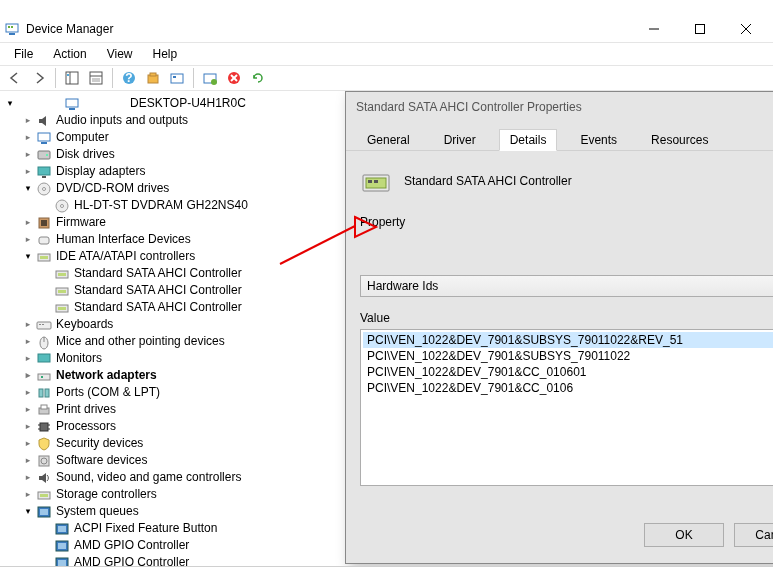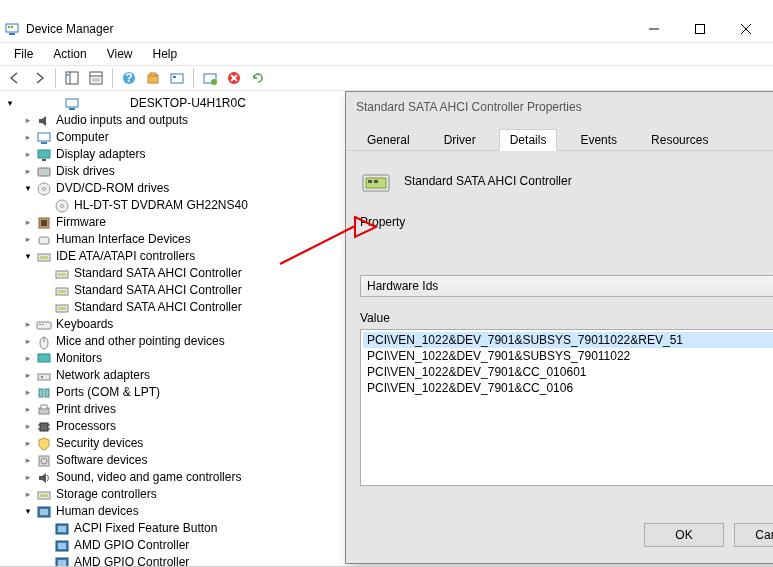--- a/index.html
+++ b/index.html
@@ -200,35 +200,35 @@
             <rect x="2" y="3" width="12" height="8" fill="#fff" stroke="#3a7bbf"></rect>
             <rect x="5" y="12" width="6" height="2" fill="#3a7bbf"></rect>
           </svg>
         </span>
         <span class="label">Computer</span>
       </div>
       <div class="row" style="padding-left: 18px;">
         <span class="tw col"></span>
         <span class="ico">
           <svg width="16" height="16">
+            <rect x="2" y="4" width="12" height="8" rx="1" fill="#ccc" stroke="#777"></rect>
+            <circle cx="11" cy="8" r="1" fill="#4fa"></circle>
+          </svg>
+        </span>
+        <span class="label">Disk drives</span>
+      </div>
+      <div class="row" style="padding-left: 18px;">
+        <span class="tw col"></span>
+        <span class="ico">
+          <svg width="16" height="16">
             <rect x="2" y="3" width="12" height="8" fill="#5bb" stroke="#388"></rect>
             <rect x="6" y="12" width="4" height="2" fill="#555"></rect>
           </svg>
         </span>
         <span class="label">Display adapters</span>
-      </div>
-      <div class="row" style="padding-left: 18px;">
-        <span class="tw col"></span>
-        <span class="ico">
-          <svg width="16" height="16">
-            <rect x="2" y="4" width="12" height="8" rx="1" fill="#ccc" stroke="#777"></rect>
-            <circle cx="11" cy="8" r="1" fill="#4fa"></circle>
-          </svg>
-        </span>
-        <span class="label">Disk drives</span>
       </div>
       <div class="row" style="padding-left: 18px;">
         <span class="tw exp"></span>
         <span class="ico">
           <svg width="16" height="16">
             <circle cx="8" cy="8" r="6" fill="#eee" stroke="#999"></circle>
             <circle cx="8" cy="8" r="1.5" fill="#fff" stroke="#999"></circle>
           </svg>
         </span>
         <span class="label">DVD/CD-ROM drives</span>
@@ -325,21 +325,21 @@
       </div>
       <div class="row" style="padding-left: 18px;">
         <span class="tw col"></span>
         <span class="ico">
           <svg width="16" height="16">
             <rect x="2" y="3" width="12" height="8" fill="#5bb" stroke="#388"></rect>
           </svg>
         </span>
         <span class="label">Monitors</span>
       </div>
-      <div class="row" style="padding-left: 18px;">
+      <div class="row" style="padding-left: 18px; font-weight: bold;">
         <span class="tw col"></span>
         <span class="ico">
           <svg width="16" height="16">
             <rect x="2" y="6" width="12" height="6" fill="#e8e8e8" stroke="#888"></rect>
             <rect x="5" y="8" width="2" height="2" fill="#3a7"></rect>
           </svg>
         </span>
         <span class="label">Network adapters</span>
       </div>
       <div class="row" style="padding-left: 18px;">
@@ -415,21 +415,21 @@
         <span class="label">Storage controllers</span>
       </div>
       <div class="row" style="padding-left: 18px;">
         <span class="tw exp"></span>
         <span class="ico">
           <svg width="16" height="16">
             <rect x="2" y="3" width="12" height="10" fill="#3a7bbf" stroke="#255"></rect>
             <rect x="4" y="5" width="8" height="6" fill="#9dc7e8"></rect>
           </svg>
         </span>
-        <span class="label">Human devices</span>
+        <span class="label">System queues</span>
       </div>
       <div class="row" style="padding-left: 36px;">
         <span class="tw none"></span>
         <span class="ico">
           <svg width="16" height="16">
             <rect x="2" y="3" width="12" height="10" fill="#3a7bbf" stroke="#255"></rect>
             <rect x="4" y="5" width="8" height="6" fill="#9dc7e8"></rect>
           </svg>
         </span>
         <span class="label">ACPI Fixed Feature Button</span>

